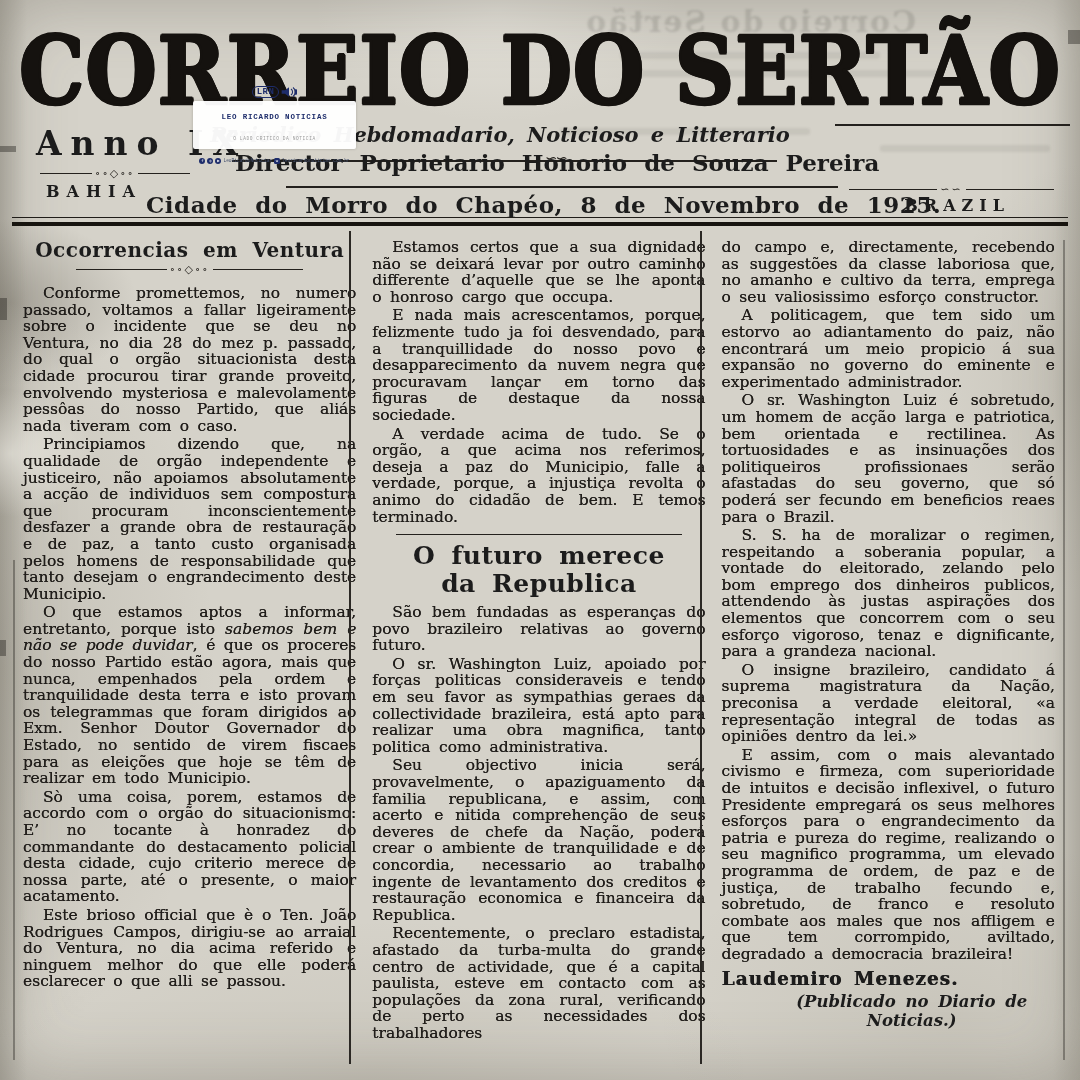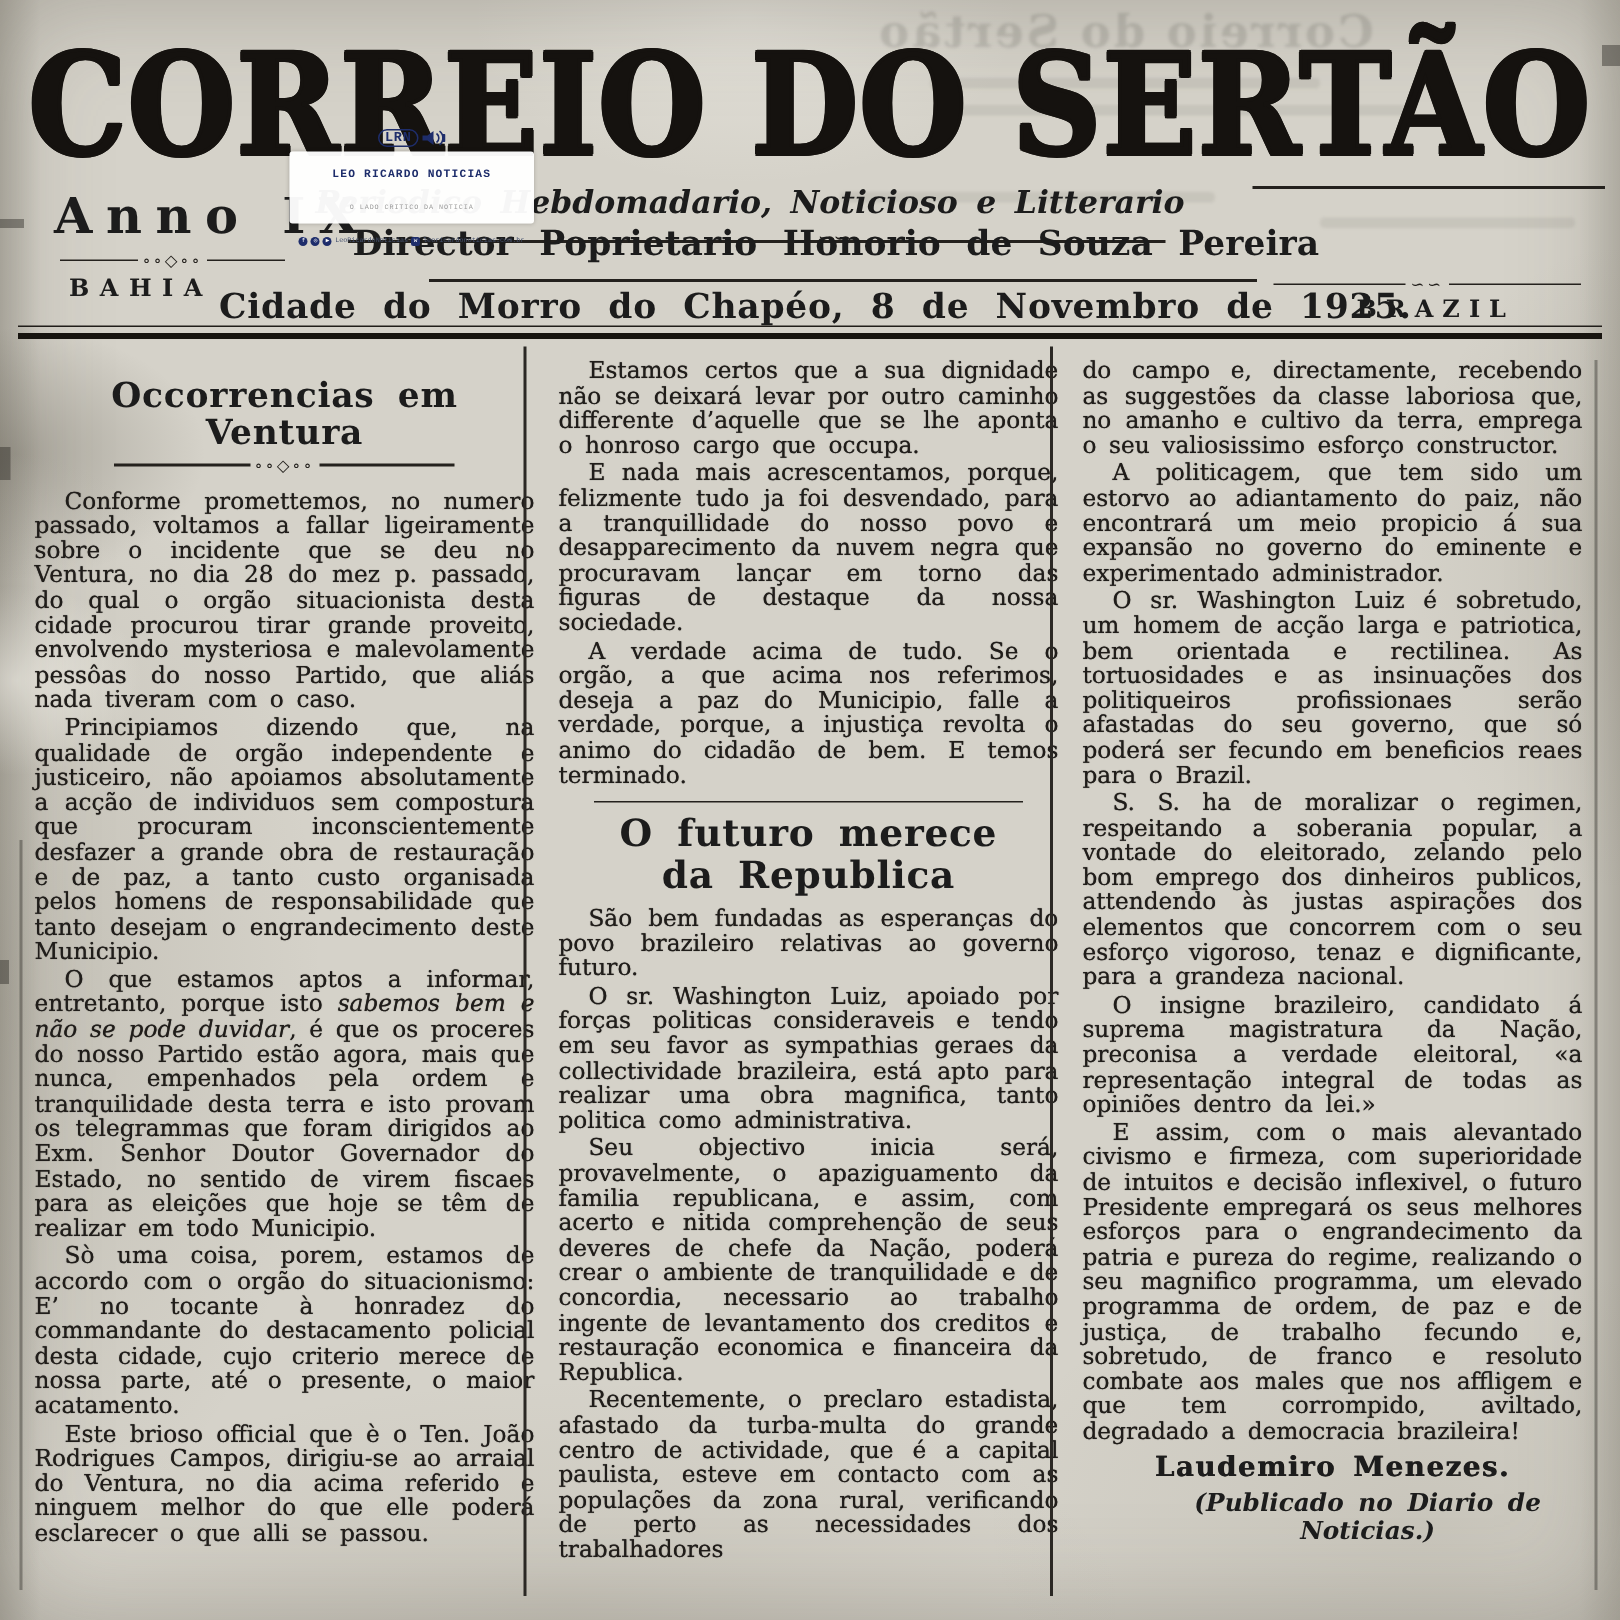--- a/index.html
+++ b/index.html
@@ -70,31 +70,31 @@
   .wm-dot{width:6px;height:6px;border-radius:50%;background:#1e2d6b;color:#fff;font-size:4px;line-height:6px;text-align:center;}
   .wm-sq{width:6px;height:6px;border-radius:1.5px;background:#1e2d6b;color:#fff;font-size:4px;line-height:6px;text-align:center;}
   .wm-handle,.wm-site{font-size:4.5px;color:#44506e;}
   
   #columns{position:absolute;top:231px;left:16px;width:1048px;bottom:12px;display:flex;overflow:hidden;}
   .col{width:349.3px;box-sizing:border-box;padding:8px 9px 0 7px;overflow:hidden;}
   .vrule{position:absolute;top:231px;bottom:16px;width:2px;background:#2b2824;}
   #vrule1{left:349px;} #vrule2{left:700px;}
   .edge-vrule{position:absolute;top:560px;bottom:20px;width:1.6px;background:rgba(43,40,36,.40);}
   #evl{left:13px;} #evr{left:1063px;top:240px;}
-  .headline{font-size:23px;font-weight:700;text-align:center;letter-spacing:.5px;word-spacing:7px;margin:12px 0 2px;line-height:1.1;}
+  .headline{font-size:20px;font-weight:700;text-align:center;letter-spacing:.5px;word-spacing:7px;margin:0 0 2px;line-height:1.1;}
   .headline2{font-size:25px;margin:2px 0 7px;}
   .orn{display:flex;align-items:center;width:68%;margin:1px auto 9px;color:#24211d;height:13px;}
   .divider{width:86%;border-top:1.8px solid #24211d;margin:9px auto 7px;}
   .body-p{
     margin:0 0 2px;font-size:15.5px;line-height:16.6px;text-align:justify;
     text-indent:20px;word-spacing:3.5px;color:#201d1a;
     text-shadow:0 0 .55px rgba(28,25,22,.9);
   }
   .body-p .it{font-style:italic;}
-  .signature{text-align:center;font-weight:700;font-size:18.5px;letter-spacing:1px;word-spacing:4px;margin-top:5px;
+  .signature{text-align:left;font-weight:700;font-size:18.5px;letter-spacing:1px;word-spacing:4px;margin-top:5px;
     text-shadow:.4px 0 #201d1a;}
   .credit{text-align:center;font-style:italic;font-weight:700;font-size:16.5px;word-spacing:4px;margin-top:3px;margin-left:47px;}
 </style>
 </head>
 <body>
 
 <div id="page">
 
   <div class="ghost-title">Correio do Sertão</div>
   <div class="ghost-bar" style="top:52px;left:620px;width:260px;"></div>

